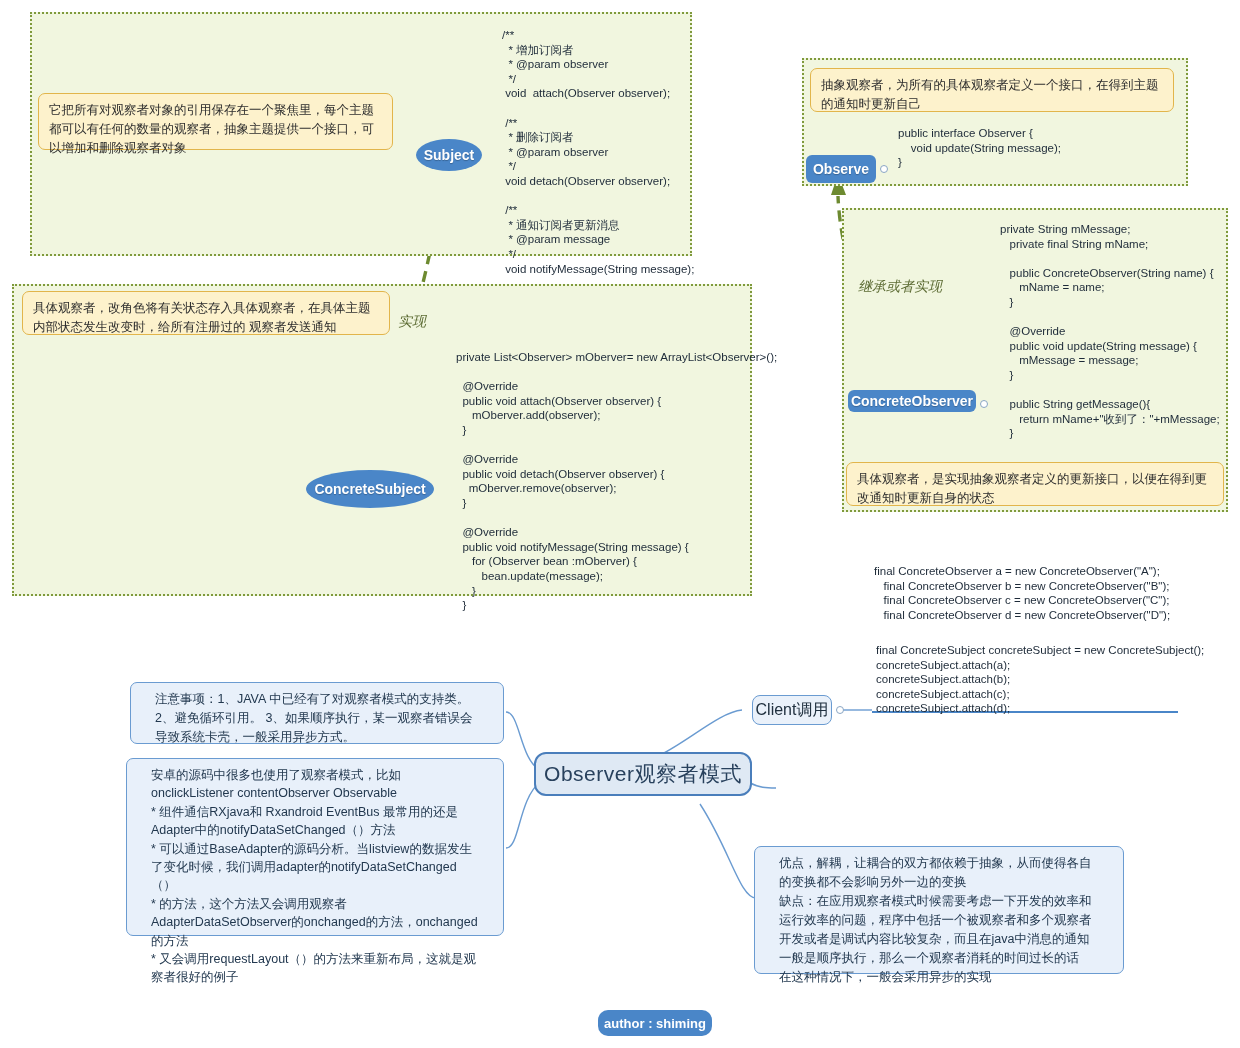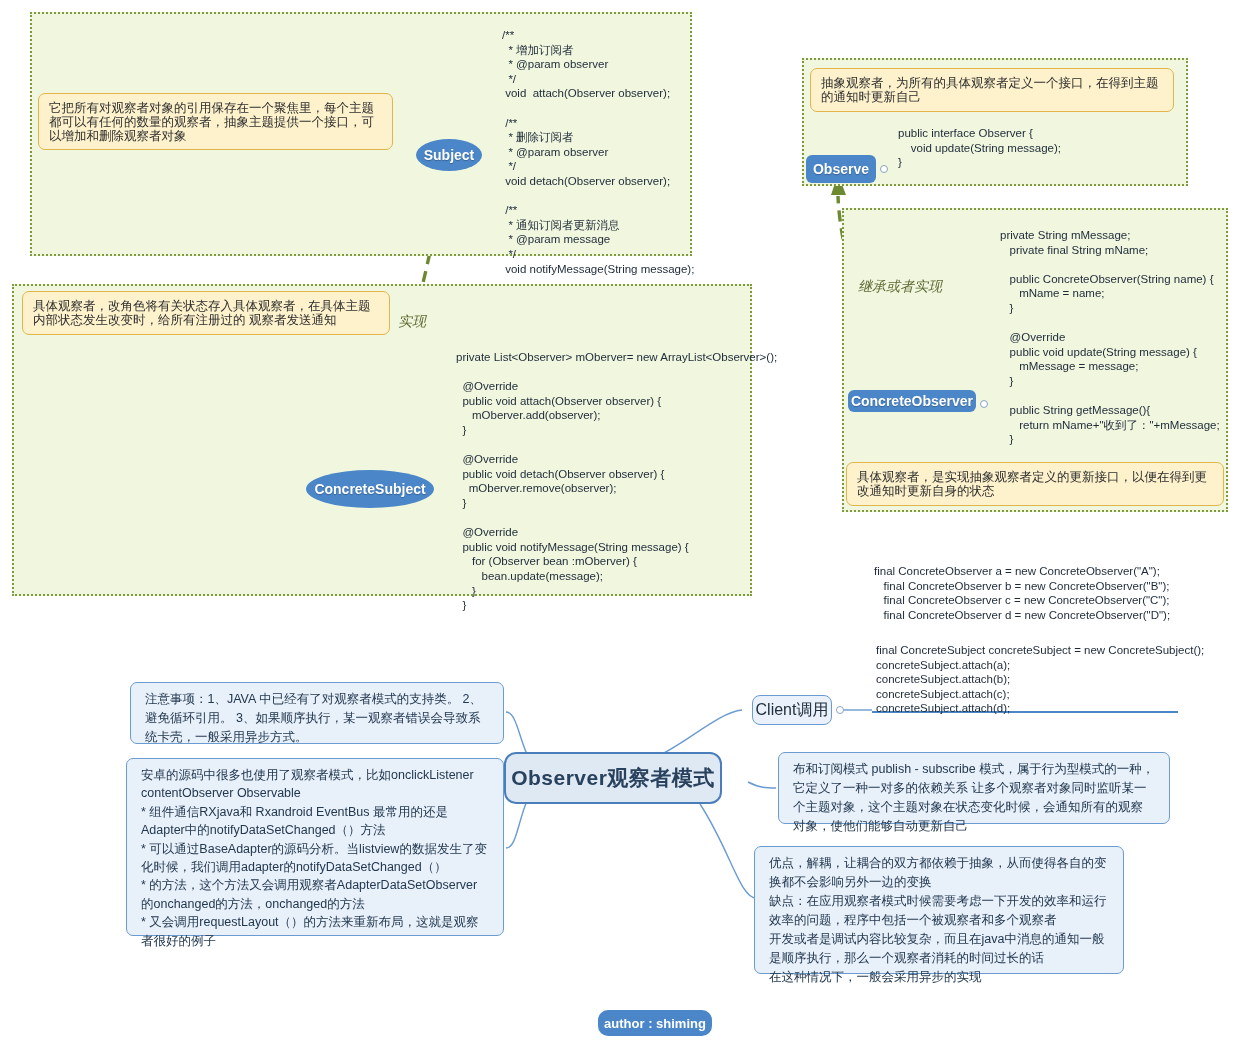--- a/index.html
+++ b/index.html
@@ -31,36 +31,36 @@
 
   
   .note-yellow{
     position:absolute;
     background:#fdf2cc;
     border:1px solid #e2b54b;
     border-radius:7px;
     box-sizing:border-box;
     color:#2d2d2d;
     font-size:12.5px;
-    line-height:14px;
+    line-height:19px;
     padding:7px 10px;
     white-space:pre-line;
   }
 
   
   .note-blue{
     position:absolute;
     background:#e8f0fa;
     border:1.6px solid #6a9bd1;
     border-radius:7px;
     box-sizing:border-box;
     color:#22384f;
     font-size:12.5px;
     line-height:19px;
-    padding:7px 14px;
+    padding:7px 24px;
     white-space:pre-line;
   }
 
   
   .code{
     position:absolute;
     color:#1d2a38;
     font-family:"Liberation Sans","DejaVu Sans",sans-serif;
     font-size:11.5px;
     line-height:14.6px;
@@ -253,21 +253,21 @@
     void update(String message);
 }</div>
 
   <div class="node-rrect" style="left:806px; top:155px; width:70px; height:28px;">Observe</div>
   <div class="handle" style="left:880px; top:165px;"></div>
 
   <div class="container" style="left:842px; top:208px; width:386px; height:304px;"></div>
 
   <div class="rel-label" style="left:858px; top:278px;">继承或者实现</div>
 
-  <div class="code" style="left:1000px; top:228px; width:224px;">private String mMessage;
+  <div class="code" style="left:1000px; top:222px; width:224px;">private String mMessage;
    private final String mName;
 
    public ConcreteObserver(String name) {
       mName = name;
    }
 
    @Override
    public void update(String message) {
       mMessage = message;
    }
@@ -288,31 +288,30 @@
 
   <div class="code" style="left:876px; top:643px; width:310px;">final ConcreteSubject concreteSubject = new ConcreteSubject();
 concreteSubject.attach(a);
 concreteSubject.attach(b);
 concreteSubject.attach(c);
 concreteSubject.attach(d);</div>
 
   <div class="node-plain" style="left:752px; top:695px; width:80px; height:30px;">Client调用</div>
   <div class="handle" style="left:836px; top:706px;"></div>
 
-  <div class="node-central" style="left:504px; top:752px; width:218px; height:52px;font-weight:bold;">Observer观察者模式</div>
+  <div class="node-central" style="left:534px; top:752px; width:218px; height:44px;">Observer观察者模式</div>
 
   <div class="note-blue" style="left:130px; top:682px; width:374px; height:62px;">注意事项：1、JAVA 中已经有了对观察者模式的支持类。 2、避免循环引用。 3、如果顺序执行，某一观察者错误会导致系统卡壳，一般采用异步方式。</div>
 
   <div class="note-blue" style="left:126px; top:758px; width:378px; height:178px; line-height:18.4px;">安卓的源码中很多也使用了观察者模式，比如onclickListener contentObserver Observable
  * 组件通信RXjava和 Rxandroid EventBus 最常用的还是Adapter中的notifyDataSetChanged（）方法
  * 可以通过BaseAdapter的源码分析。当listview的数据发生了变化时候，我们调用adapter的notifyDataSetChanged（）
  * 的方法，这个方法又会调用观察者AdapterDataSetObserver的onchanged的方法，onchanged的方法
  * 又会调用requestLayout（）的方法来重新布局，这就是观察者很好的例子</div>
 
-  <div class="note-blue" style="left:778px; top:752px; width:392px; height:72px;">布和订阅模式 publish - subscribe 模式，属于行为型模式的一种，它定义了一种一对多的依赖关系 让多个观察者对象同时监听某一个主题对象，这个主题对象在状态变化时候，会通知所有的观察对象，使他们能够自动更新自己</div>
 
   <div class="note-blue" style="left:754px; top:846px; width:370px; height:128px;">优点，解耦，让耦合的双方都依赖于抽象，从而使得各自的变换都不会影响另外一边的变换
   缺点：在应用观察者模式时候需要考虑一下开发的效率和运行效率的问题，程序中包括一个被观察者和多个观察者
  开发或者是调试内容比较复杂，而且在java中消息的通知一般是顺序执行，那么一个观察者消耗的时间过长的话
   在这种情况下，一般会采用异步的实现</div>
 
   <div class="node-author" style="left:598px; top:1010px; width:114px; height:26px;">author : shiming</div>
 
 </div>
 

